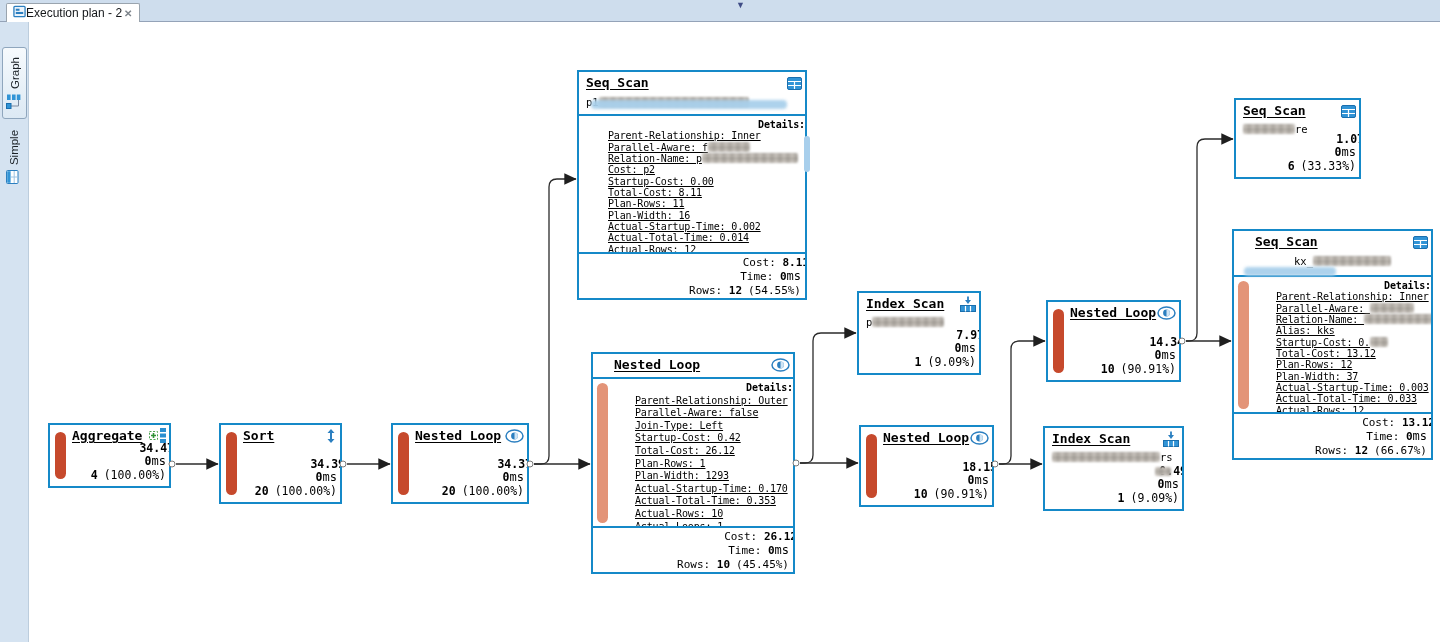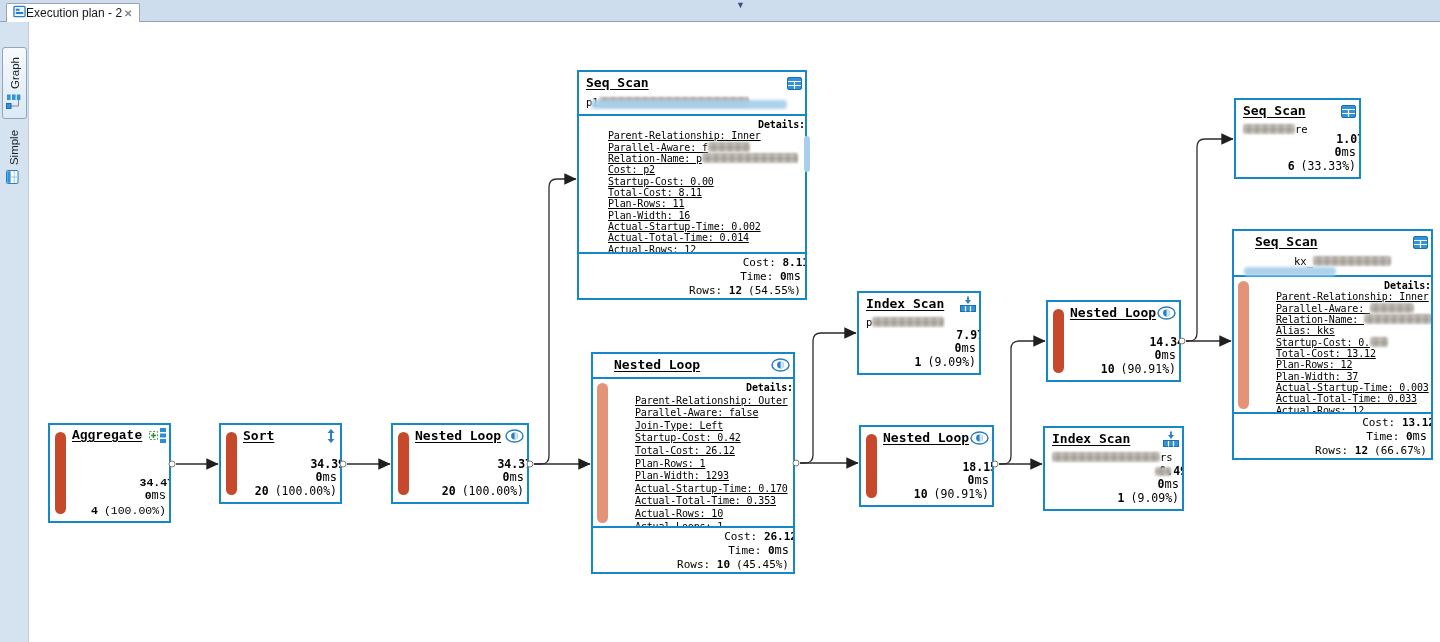--- a/index.html
+++ b/index.html
@@ -105,21 +105,21 @@
         <span><svg width="14" height="13" viewBox="0 0 14 13">
               <rect x="0.5" y="0.5" width="13" height="11.5" rx="1" fill="#fff" stroke="#2b7fc0"></rect>
               <rect x="1.2" y="1.2" width="11.6" height="3.4" fill="#3194d6"></rect>
               <path d="M7 5 V11.5 M1 8.2 H13" stroke="#9fc4e2" stroke-width="1"></path>
             </svg></span>
         <span class="vlabel">Simple</span>
       </div>
     </div>
   </div>
 
-  <div class="node" style="left:48px; top:423px; width:123px; height:100px;font-family:Liberation Mono, monospace;">
+  <div class="node" style="left:48px; top:423px; width:123px; height:65px;">
     <div class="bar"></div>
     <span class="ttl">Aggregate</span>
     <span class="nico"><svg width="17" height="15" viewBox="0 0 17 15">
           <rect x="0.5" y="3.5" width="8" height="8" fill="none" stroke="#4aa24f" stroke-dasharray="2 1.6"></rect>
           <path d="M4.5 5 V10 M2 7.5 H7" stroke="#2f9135" stroke-width="1.6"></path>
           <rect x="11" y="0" width="6" height="4" fill="#2b8fd0"></rect>
           <rect x="11" y="5.5" width="6" height="4" fill="#2b8fd0"></rect>
           <rect x="11" y="11" width="6" height="4" fill="#2b8fd0"></rect>
         </svg></span>
     <div class="vals">

